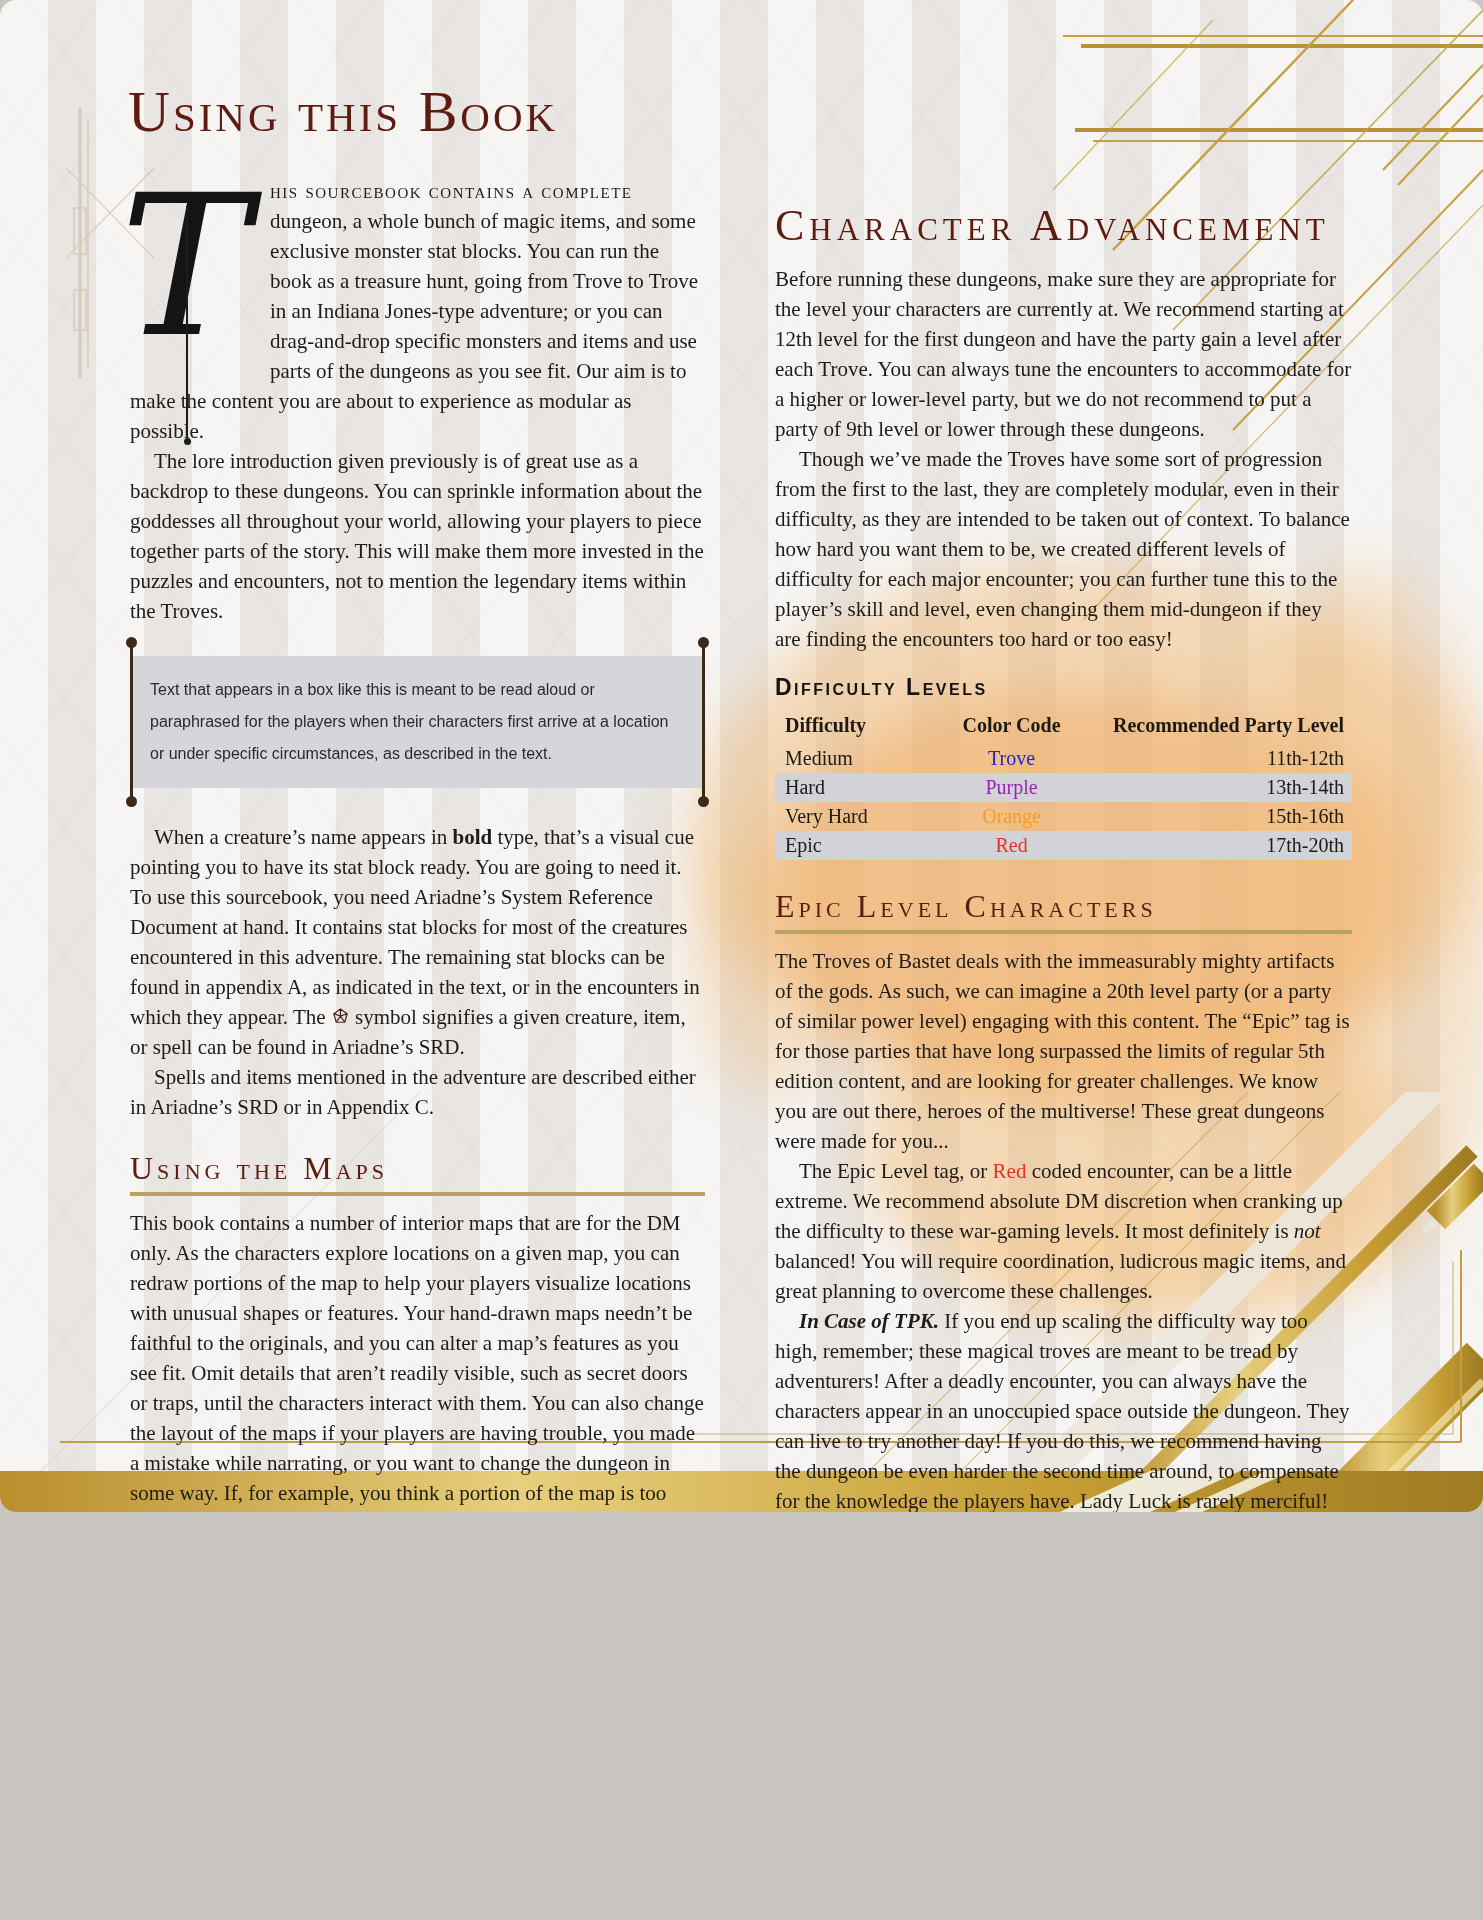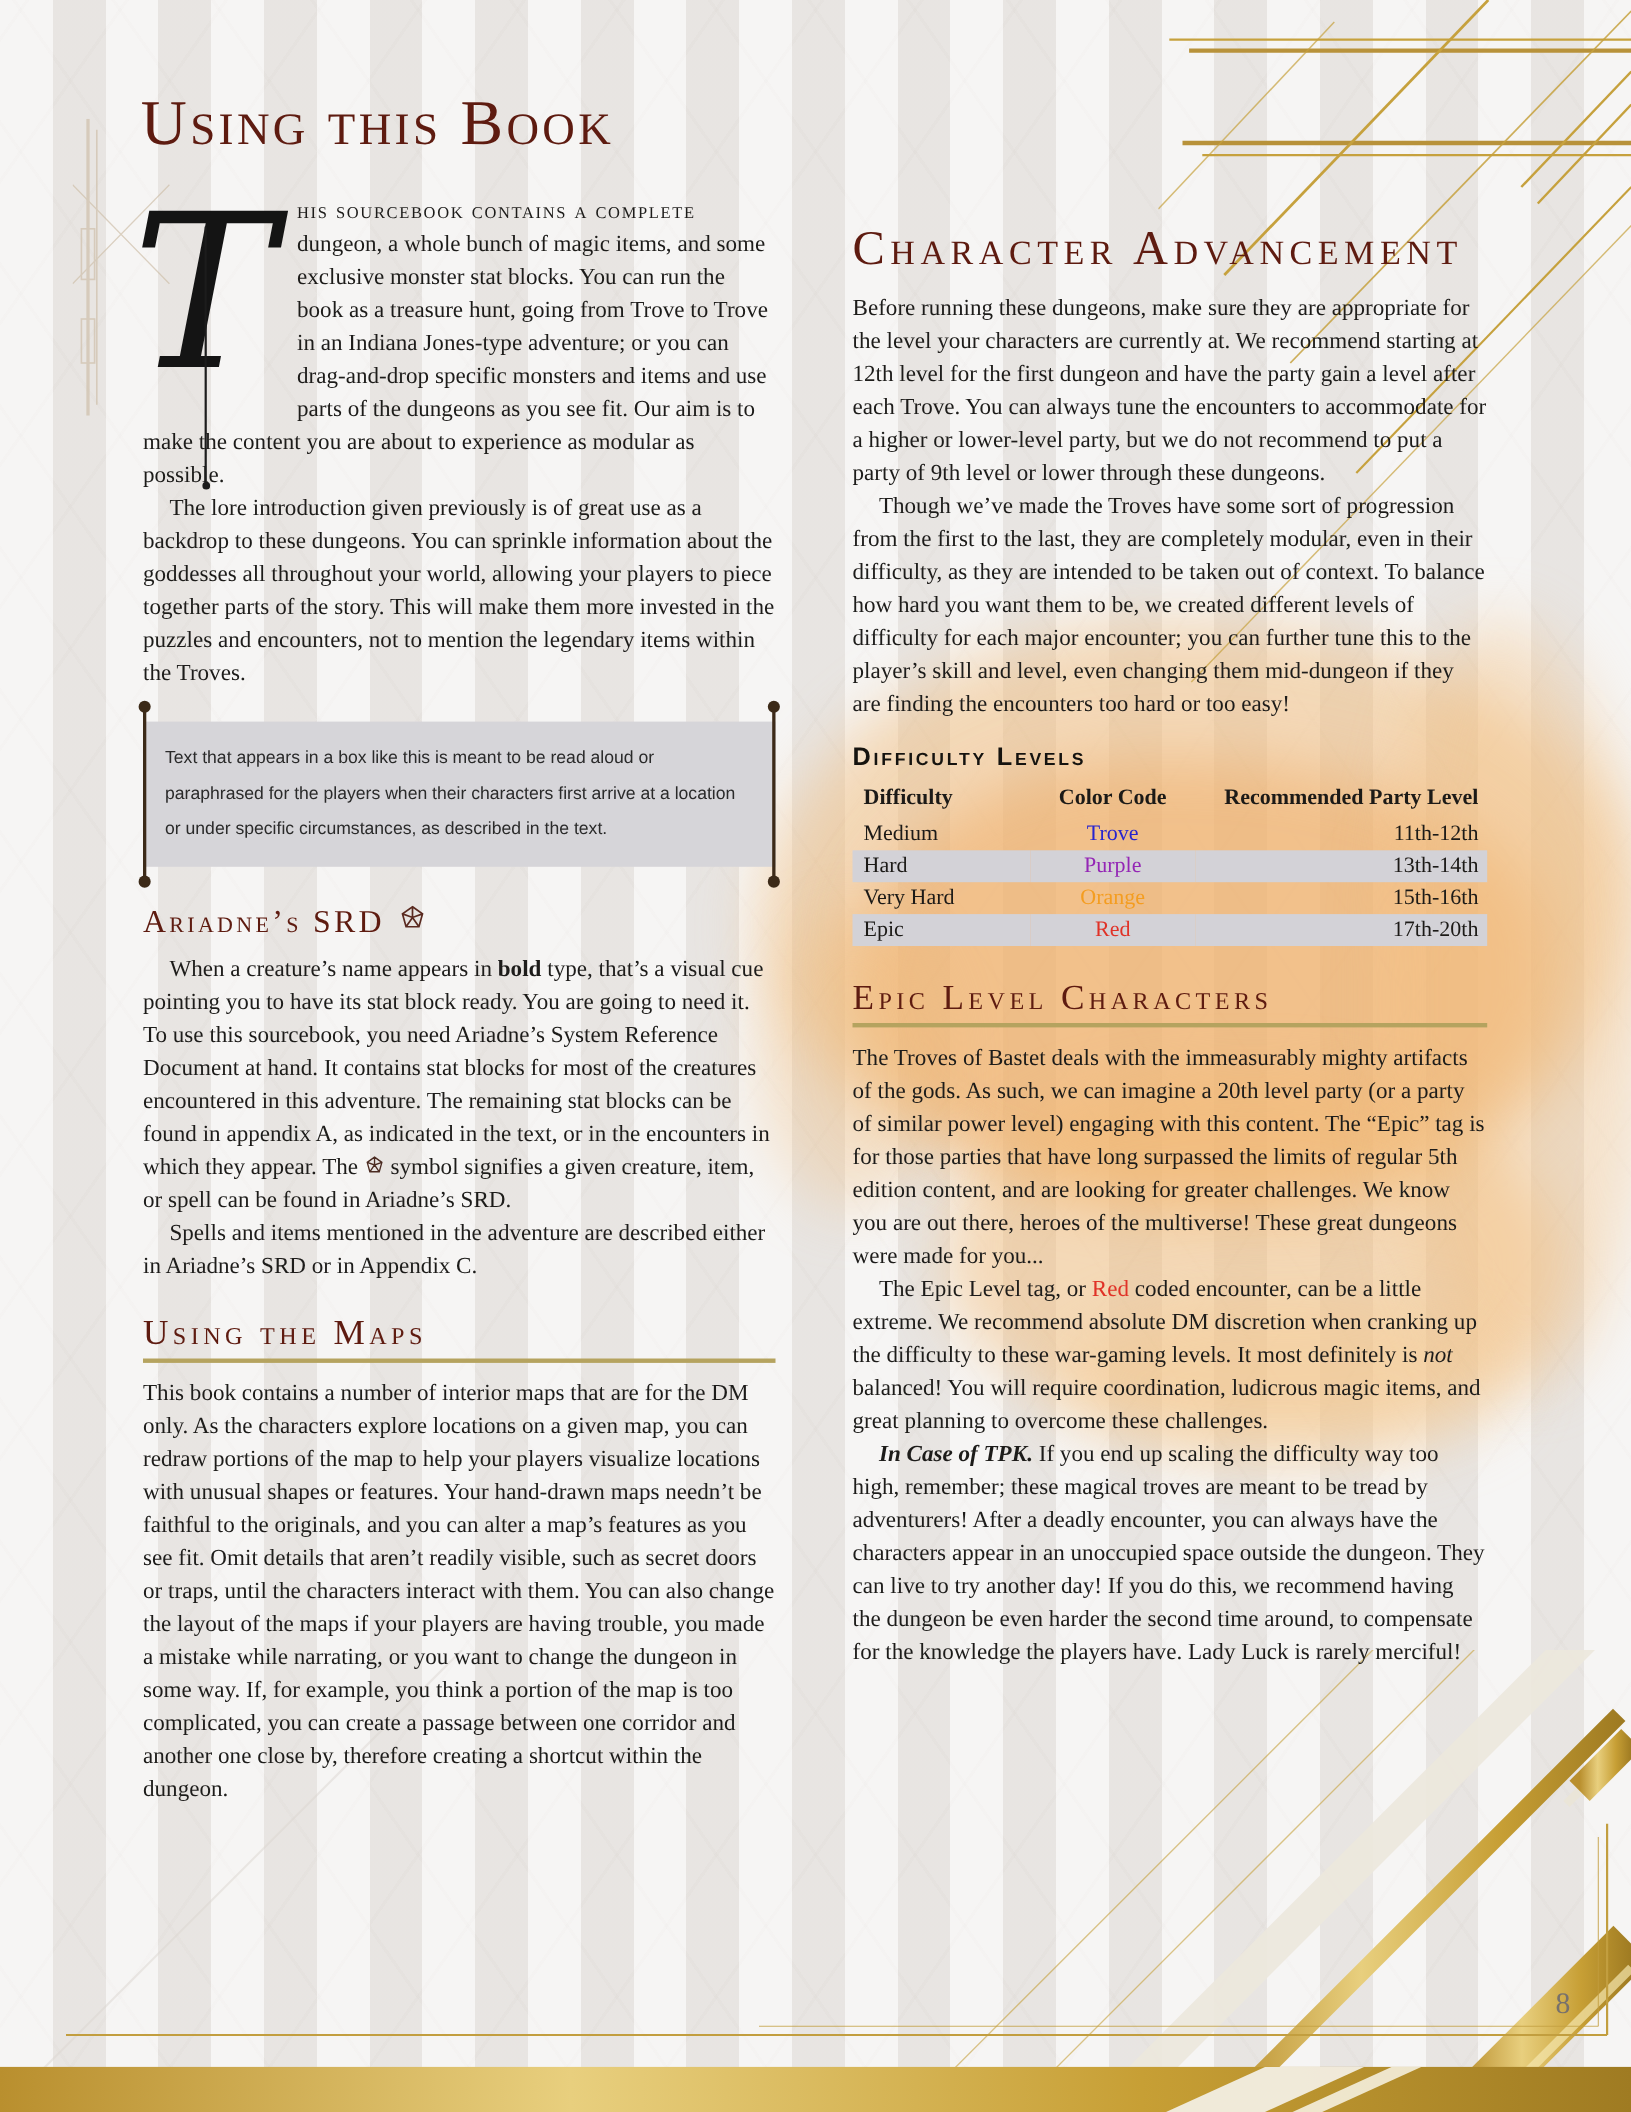--- a/index.html
+++ b/index.html
@@ -1,23 +1,23 @@
 <!DOCTYPE html>
 <html><head>
 <meta charset="utf-8">
 <style>
   html,body{margin:0;padding:0;background:#c8c4c0;}
   .page{
-    position:relative;width:1483px;height:1920px;overflow:hidden;margin:0 auto;
+    position:relative;width:1483px;height:1512px;overflow:hidden;margin:0 auto;
     background-color:#efedeb;
     background-image:
       repeating-linear-gradient(90deg, rgba(255,255,255,0.45) 0 48px, rgba(214,208,203,0.28) 48px 96px),
       repeating-linear-gradient(55deg, rgba(205,199,193,0.10) 0 3px, transparent 3px 74px),
       repeating-linear-gradient(-55deg, rgba(205,199,193,0.10) 0 3px, transparent 3px 74px);
-    font-family:"Liberation Serif",serif;color:#1d1c1a;
+    font-family:"Liberation Serif",serif;color:#1d1c1a;border-radius:16px;
   }
   
   .splash{position:absolute;filter:blur(26px);z-index:0;}
   #sp1{left:690px;top:565px;width:790px;height:540px;background:rgba(242,188,122,0.50);border-radius:48% 52% 42% 58%/52% 44% 56% 48%;}
   #sp2{left:770px;top:690px;width:640px;height:400px;background:rgba(240,170,95,0.50);border-radius:45% 55% 50% 50%/55% 45% 50% 50%;}
   #sp3{left:860px;top:980px;width:560px;height:330px;background:rgba(242,186,118,0.48);border-radius:50% 50% 45% 55%/45% 55% 50% 50%;}
   #sp4{left:960px;top:1180px;width:420px;height:150px;background:rgba(244,199,140,0.40);border-radius:50%;}
   #sp5{left:1260px;top:560px;width:240px;height:700px;background:rgba(243,192,128,0.35);border-radius:40% 60% 45% 55%/50% 50% 50% 50%;}
   #sp6{left:690px;top:830px;width:170px;height:270px;background:rgba(242,190,125,0.35);border-radius:50%;}
   .deco{position:absolute;z-index:1;pointer-events:none;}
@@ -148,28 +148,20 @@
       <p class="body-p"><span class="lead-caps">his sourcebook contains a complete</span><span> dungeon, a whole bunch of magic items, and some exclusive monster stat blocks. You can run the book as a treasure hunt, going from Trove to Trove in an Indiana Jones-type adventure; or you can drag-and-drop specific monsters and items and use parts of the dungeons as you see fit. Our aim is to make the content you are about to experience as modular as possible.</span></p>
     </div>
     <p class="body-p indent">The lore introduction given previously is of great use as a backdrop to these dungeons. You can sprinkle information about the goddesses all throughout your world, allowing your players to piece together parts of the story. This will make them more invested in the puzzles and encounters, not to mention the legendary items within the Troves.</p>
 
     <div class="readaloud">
       <span class="bar left"></span>
       <span class="bar right"></span>
       <p>Text that appears in a box like this is meant to be read aloud or paraphrased for the players when their characters first arrive at a location or under specific circumstances, as described in the text.</p>
     </div>
 
-    <div class="h3row">
-      <h3 class="h3">Ariadne’s SRD</h3>
-      <span>
-        <svg width="26" height="26" viewBox="0 0 20 20">
-            <path d="M10 1 L17 6 L14.5 15 L5.5 15 L3 6 Z M3 6 L10 8.5 L17 6 M10 8.5 L10 1 M10 8.5 L5.5 15 M10 8.5 L14.5 15" fill="none" stroke="#5a2a20" stroke-width="1.2"></path>
-          </svg>
-      </span>
-    </div>
     <div class="paras">
         <p class="body-p indent">When a creature’s name appears in <b>bold</b> type, that’s a visual cue pointing you to have its stat block ready. You are going to need it.</p>
         <p class="body-p">To use this sourcebook, you need Ariadne’s System Reference Document at hand. It contains stat blocks for most of the creatures encountered in this adventure. The remaining stat blocks can be found in appendix A, as indicated in the text, or in the encounters in which they appear. The <svg class="gem" width="19" height="19" viewBox="0 0 20 20">
             <path d="M10 1 L17 6 L14.5 15 L5.5 15 L3 6 Z M3 6 L10 8.5 L17 6 M10 8.5 L10 1 M10 8.5 L5.5 15 M10 8.5 L14.5 15" fill="none" stroke="#4a2a20" stroke-width="1.3"></path>
           </svg> symbol signifies a given creature, item, or spell can be found in Ariadne’s SRD.</p>
         <p class="body-p indent">Spells and items mentioned in the adventure are described either in Ariadne’s SRD or in Appendix C.</p>
       </div>
 
     <h2 class="h2 ruled">Using the Maps</h2>
     <div class="paras">

